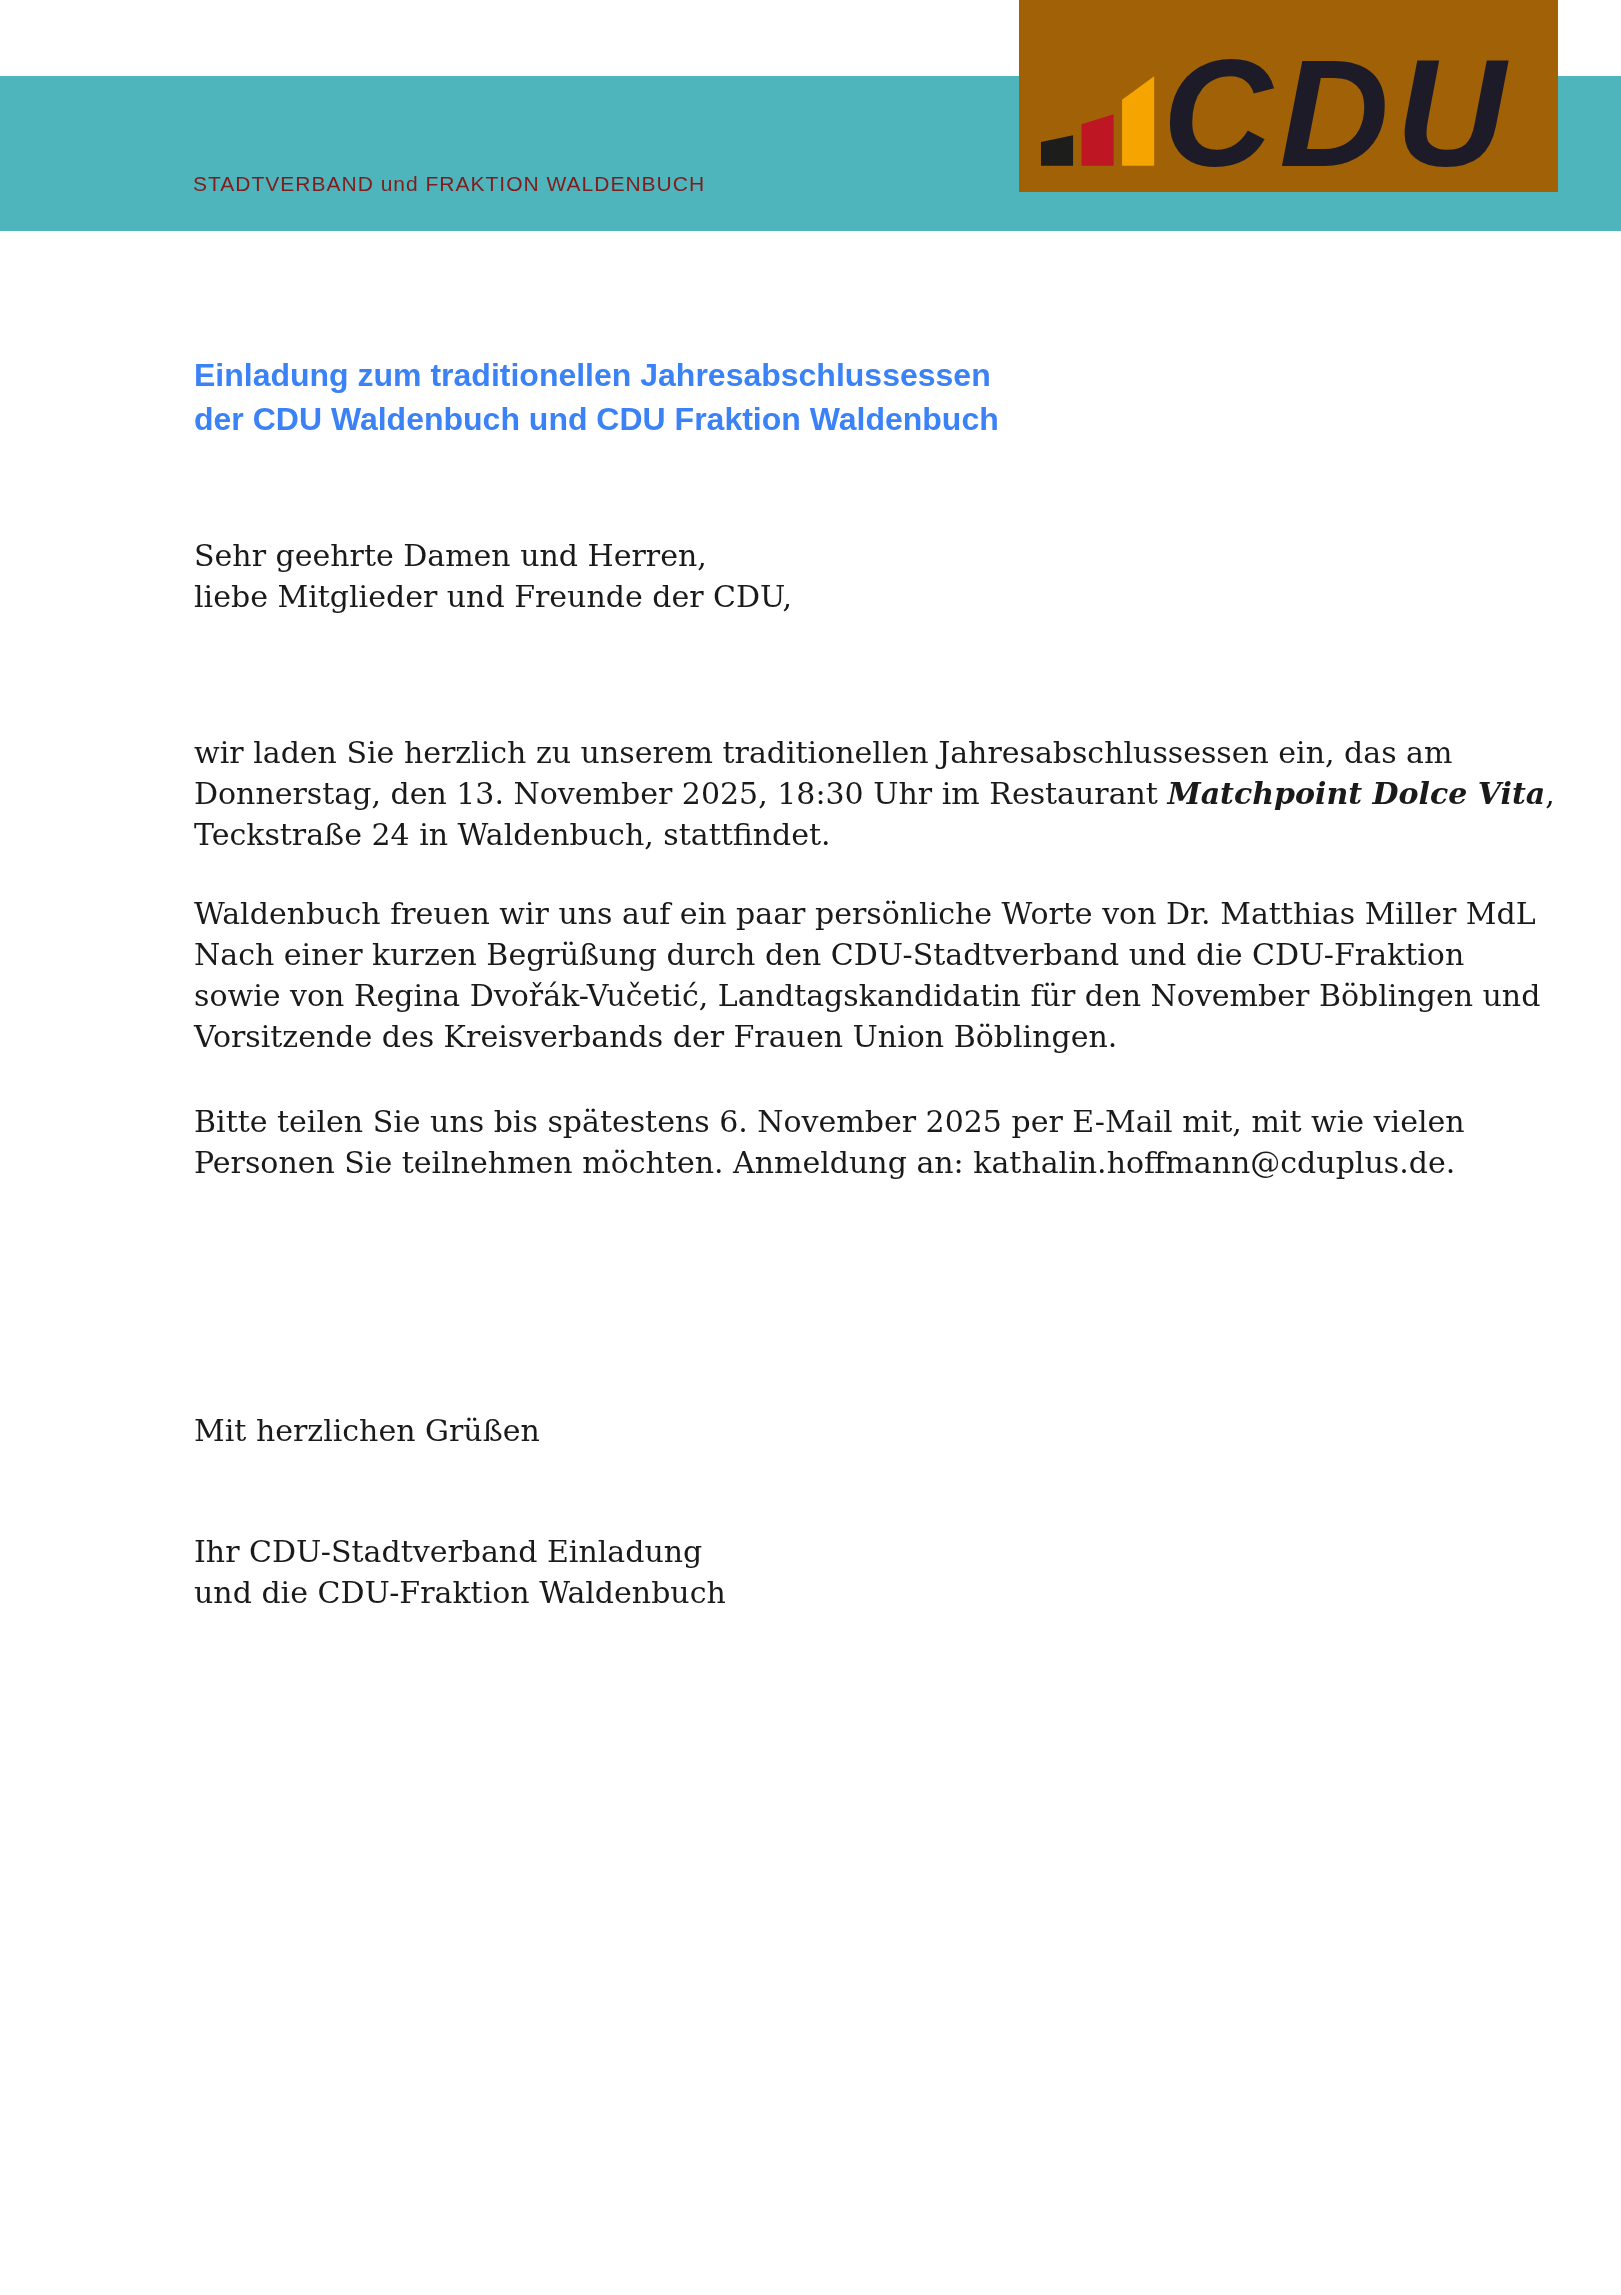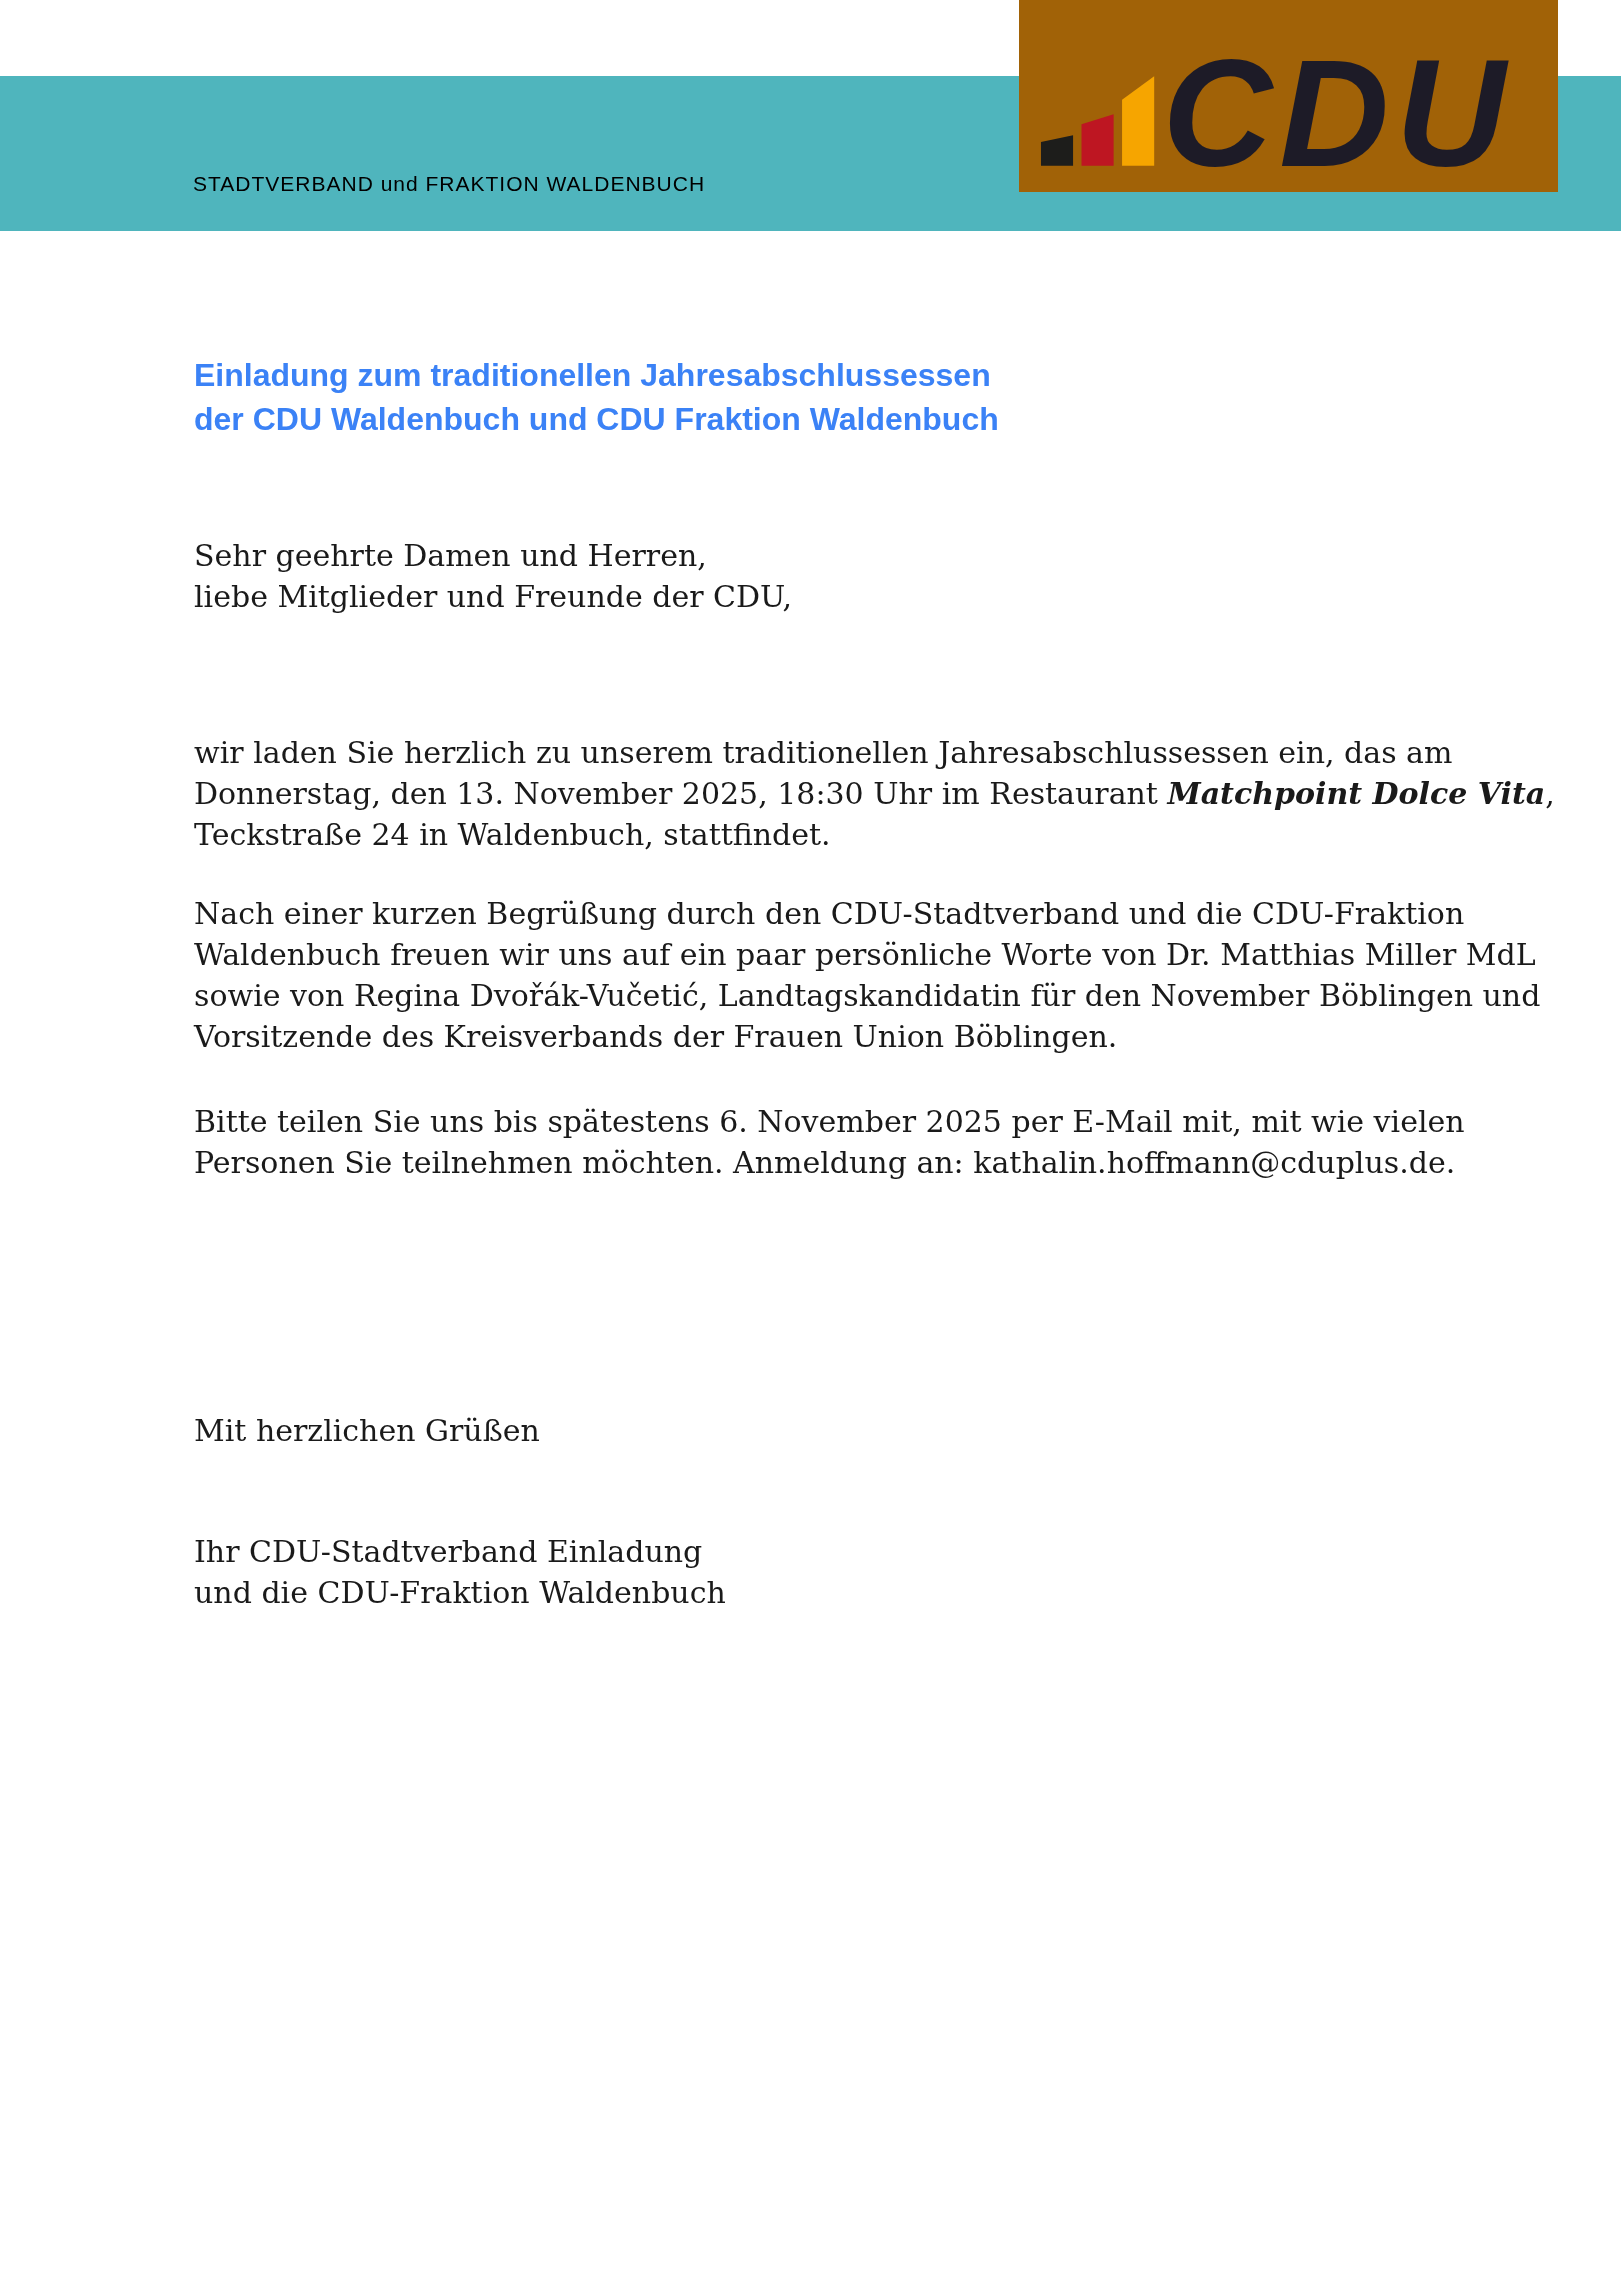--- a/index.html
+++ b/index.html
@@ -4,21 +4,21 @@
 <style>
   html,body { margin:0; padding:0; background:#ffffff; }
   .page {
     position:relative; width:1622px; height:2295px; background:#ffffff;
     font-family:"DejaVu Serif", serif; color:#1a1a1a; overflow:hidden;
   }
   .band { position:absolute; left:0; top:76px; width:1622px; height:155px; background:#4fb5bd; }
   .band-label {
     position:absolute; left:193px; top:93px;
     font-family:"Liberation Sans", sans-serif; font-size:21px; line-height:29px;
-    letter-spacing:1px; color:#000000; white-space:nowrap;
+    letter-spacing:1px; color:#7f1d1d; white-space:nowrap;
   }
   .logo-box { position:absolute; left:1019px; top:0; width:539px; height:192px; background:#a16207; }
   .logo-box svg { display:block; }
   .cdu-text {
     font-family:"Liberation Sans", sans-serif; font-weight:700; font-style:italic;
   }
   .title {
     position:absolute; left:194px; top:353px;
     font-family:"Liberation Sans", sans-serif; font-weight:700;
     font-size:32px; line-height:44px; color:#3b82f6; white-space:nowrap;
@@ -61,22 +61,22 @@
     <div>liebe Mitglieder und Freunde der CDU,</div>
   </div>
 
   <div class="block p1">
     <div>wir laden Sie herzlich zu unserem traditionellen Jahresabschlussessen ein, das am</div>
     <div><span>Donnerstag, den 13. November 2025, 18:30 Uhr im Restaurant </span><span class="restaurant">Matchpoint Dolce Vita</span><span>,</span></div>
     <div>Teckstraße 24 in Waldenbuch, stattfindet.</div>
   </div>
 
   <div class="block p2">
+    <div>Waldenbuch freuen wir uns auf ein paar persönliche Worte von Dr. Matthias Miller MdL</div>
     <div>Nach einer kurzen Begrüßung durch den CDU-Stadtverband und die CDU-Fraktion</div>
-    <div>Waldenbuch freuen wir uns auf ein paar persönliche Worte von Dr. Matthias Miller MdL</div>
     <div>sowie von Regina Dvořák-Vučetić, Landtagskandidatin für den November Böblingen und</div>
     <div>Vorsitzende des Kreisverbands der Frauen Union Böblingen.</div>
   </div>
 
   <div class="block p3">
     <div>Bitte teilen Sie uns bis spätestens 6. November 2025 per E-Mail mit, mit wie vielen</div>
     <div>Personen Sie teilnehmen möchten. Anmeldung an: kathalin.hoffmann@cduplus.de.</div>
   </div>
 
 

